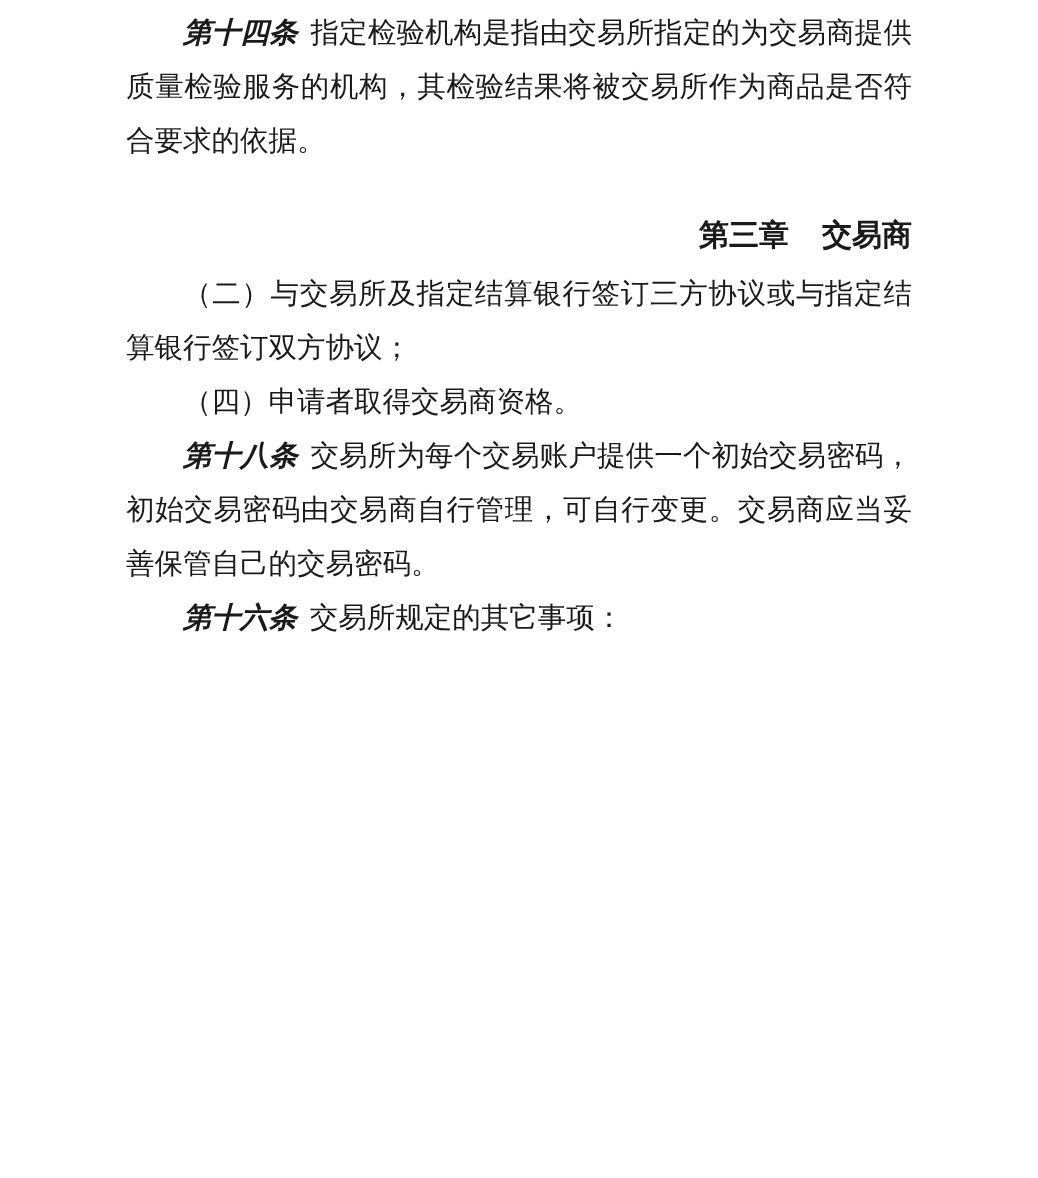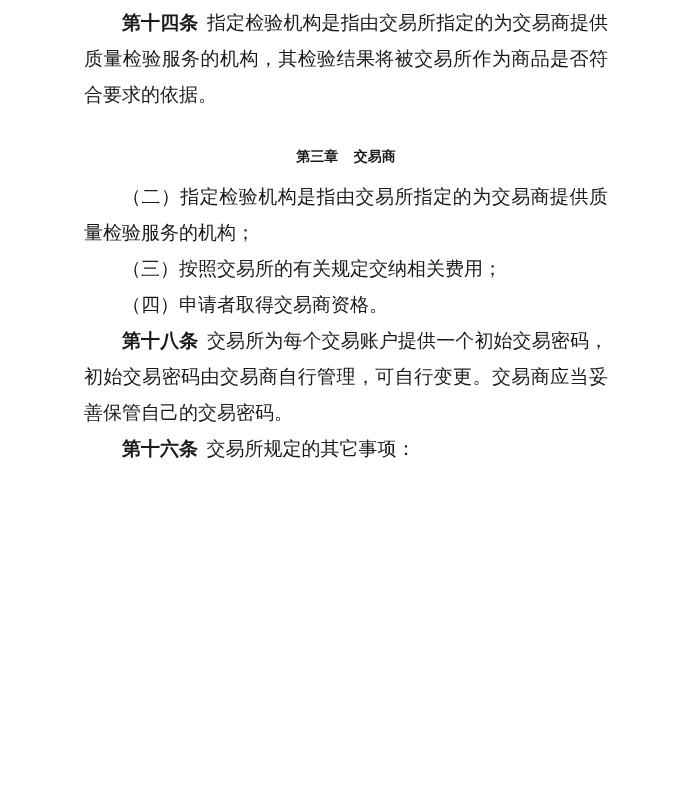--- a/index.html
+++ b/index.html
@@ -24,27 +24,28 @@
     text-align: justify;
   }
   .para {
     margin: 0;
     text-indent: 2em;
     word-break: break-all;
   }
   .article-label {
     font-weight: bold;
     margin-right: 0.45em;
+    font-style: italic;
   }
   .chapter {
     margin: 26px 0 4px 0;
-    text-align: center;
+    text-align: right;
     text-indent: 0;
     font-weight: bold;
-    font-size: 14px;
+    font-size: 20px;
     line-height: 36px;
     font-family: Liberation Serif, serif;
   }
   .chapter-gap {
     display: inline-block;
     width: 1.1em;
   }
 </style>
 </head>
 <body>
@@ -56,23 +57,22 @@
   </p>
 
   <h2 class="chapter">
     <span>第三章</span><span class="chapter-gap"></span><span>交易商</span>
   </h2>
 
 
 
 
 
-  <p class="para">（二）指定检验机构是指由交易所指定的为交易商提供质量检验服务的机构；</p>
+  <p class="para">（二）与交易所及指定结算银行签订三方协议或与指定结算银行签订双方协议；</p>
 
-  <p class="para">（三）按照交易所的有关规定交纳相关费用；</p>
 
   <p class="para">（四）申请者取得交易商资格。</p>
 
   <p class="para">
     <span class="article-label">第十八条</span><span>交易所为每个交易账户提供一个初始交易密码，初始交易密码由交易商自行管理，可自行变更。交易商应当妥善保管自己的交易密码。</span>
   </p>
 
   <p class="para">
     <span class="article-label">第十六条</span><span>交易所规定的其它事项：</span>
   </p>

